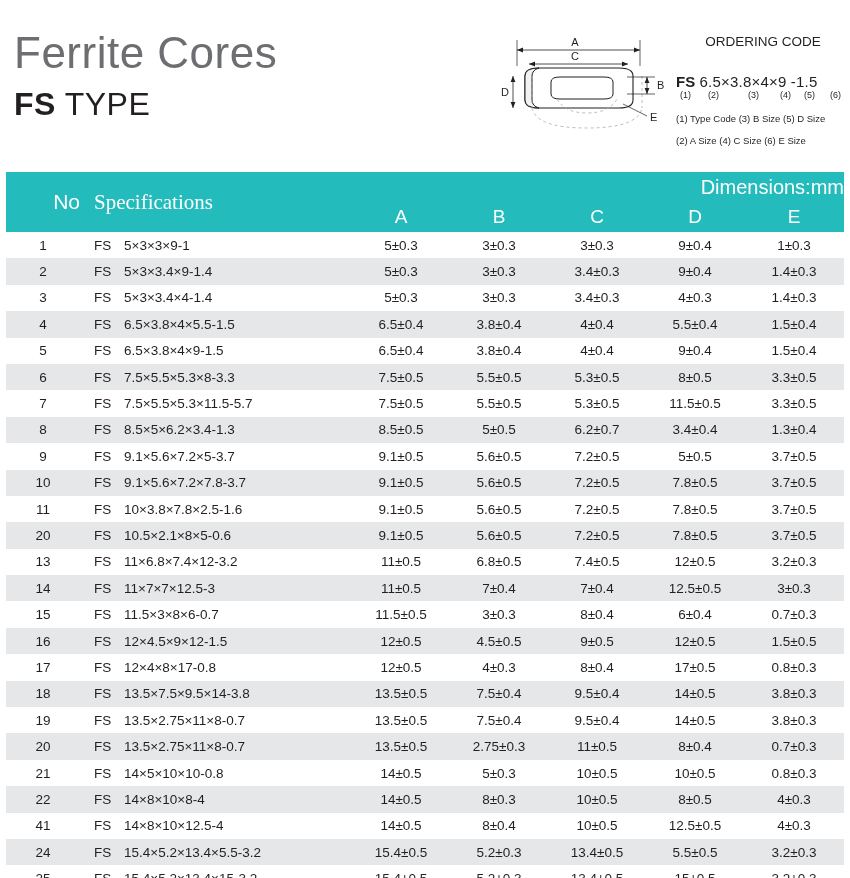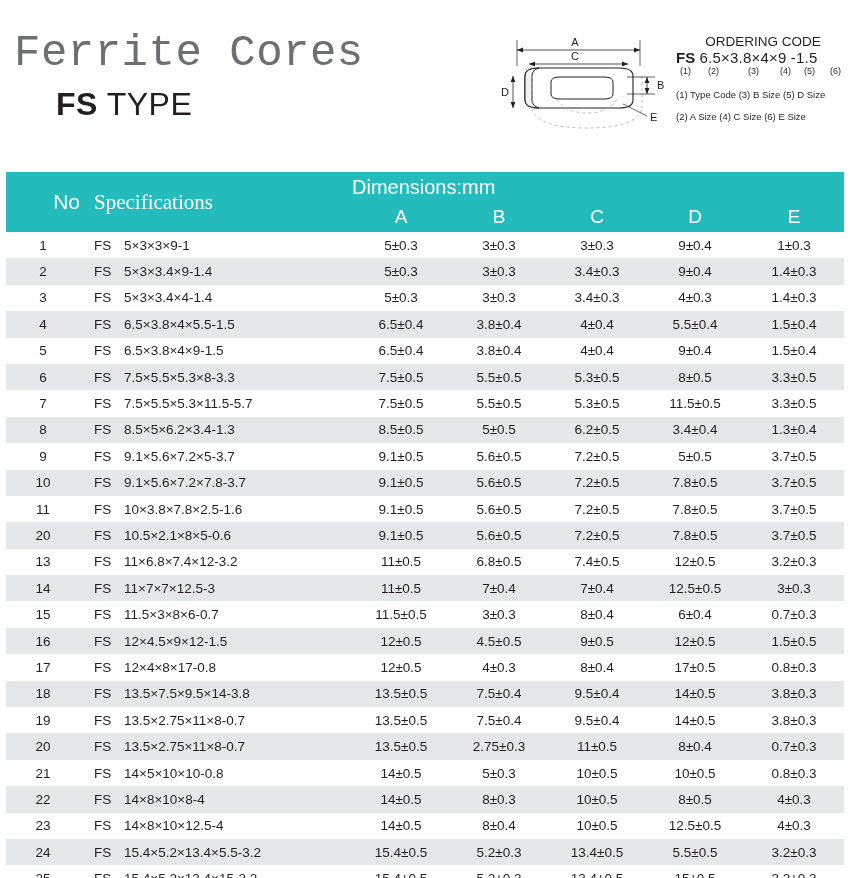--- a/index.html
+++ b/index.html
@@ -25,28 +25,26 @@
     position: absolute;
     left: 14px;
     top: 30px;
   }
   .title-main {
     font-size: 44px;
     font-weight: normal;
     color: #6d6e71;
     letter-spacing: 0.5px;
     line-height: 1.05;
-    font-family: Liberation Mono, monospace;
   }
   .title-sub {
     margin-top: 10px;
     font-size: 32px;
     color: #231f20;
     letter-spacing: 0.5px;
-    margin-left: 42px;
   }
   .title-sub .bold {
     font-weight: bold;
   }
 
   
   .drawing {
     position: absolute;
     left: 495px;
     top: 24px;
@@ -58,21 +56,21 @@
   .ordering {
     position: absolute;
     left: 676px;
     top: 34px;
     width: 174px;
   }
   .ordering-title {
     font-size: 13.5px;
     color: #231f20;
     text-align: center;
-    margin-bottom: 0;
+    margin-bottom: 24px;
   }
   .ordering-code {
     font-size: 15px;
     text-align: left;
     letter-spacing: 0.2px;
     white-space: nowrap;
   }
   .ordering-code .fs {
     font-weight: bold;
     margin-right: 4px;
@@ -121,21 +119,21 @@
     font-size: 21px;
     height: 60px;
     vertical-align: middle;
     text-align: left;
     padding-left: 14px !important;
     font-family: Liberation Serif, serif;
   }
   .hdr-dim-group {
     font-size: 20px;
     height: 30px;
-    text-align: left;
+    text-align: right;
     vertical-align: middle;
   }
   .hdr-dim-sub {
     font-size: 19px;
     height: 30px;
     text-align: center;
     vertical-align: middle;
   }
   tbody tr { height: 26.4px; }
   tbody tr.odd { background: #ffffff; }
@@ -314,21 +312,21 @@
         <td class="c-dim">5.5±0.5</td>
         <td class="c-dim">5.3±0.5</td>
         <td class="c-dim">11.5±0.5</td>
         <td class="c-dim">3.3±0.5</td>
       </tr>
       <tr class="even">
         <td class="c-no">8</td>
         <td class="c-spec"><span class="fs-label">FS</span><span>8.5×5×6.2×3.4-1.3</span></td>
         <td class="c-dim">8.5±0.5</td>
         <td class="c-dim">5±0.5</td>
-        <td class="c-dim">6.2±0.5</td>
+        <td class="c-dim">6.2±0.7</td>
         <td class="c-dim">3.4±0.4</td>
         <td class="c-dim">1.3±0.4</td>
       </tr>
       <tr class="odd">
         <td class="c-no">9</td>
         <td class="c-spec"><span class="fs-label">FS</span><span>9.1×5.6×7.2×5-3.7</span></td>
         <td class="c-dim">9.1±0.5</td>
         <td class="c-dim">5.6±0.5</td>
         <td class="c-dim">7.2±0.5</td>
         <td class="c-dim">5±0.5</td>
@@ -445,21 +443,21 @@
       <tr class="even">
         <td class="c-no">22</td>
         <td class="c-spec"><span class="fs-label">FS</span><span>14×8×10×8-4</span></td>
         <td class="c-dim">14±0.5</td>
         <td class="c-dim">8±0.3</td>
         <td class="c-dim">10±0.5</td>
         <td class="c-dim">8±0.5</td>
         <td class="c-dim">4±0.3</td>
       </tr>
       <tr class="odd">
-        <td class="c-no">23</td>
+        <td class="c-no">41</td>
         <td class="c-spec"><span class="fs-label">FS</span><span>14×8×10×12.5-4</span></td>
         <td class="c-dim">14±0.5</td>
         <td class="c-dim">8±0.4</td>
         <td class="c-dim">10±0.5</td>
         <td class="c-dim">12.5±0.5</td>
         <td class="c-dim">4±0.3</td>
       </tr>
       <tr class="even">
         <td class="c-no">24</td>
         <td class="c-spec"><span class="fs-label">FS</span><span>15.4×5.2×13.4×5.5-3.2</span></td>

